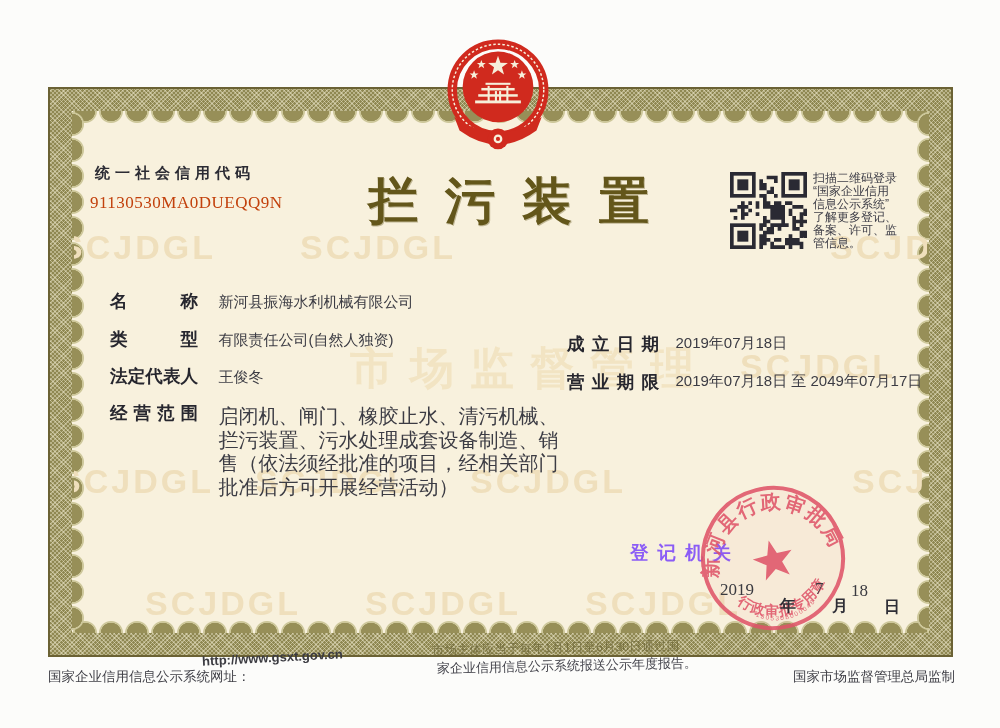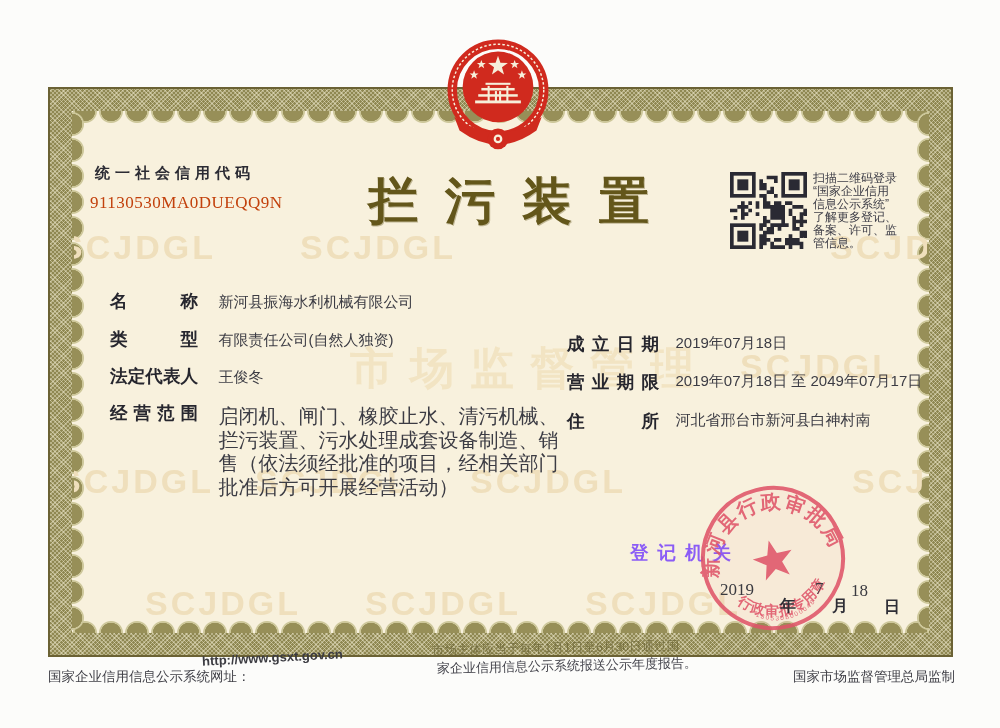--- a/index.html
+++ b/index.html
@@ -169,24 +169,20 @@
   </div>
 
   <div class="row-r" style="top:332px">
     <span class="flabel-r">成立日期</span>
     <span class="fvalue-r">2019年07月18日</span>
   </div>
   <div class="row-r" style="top:370px">
     <span class="flabel-r">营业期限</span>
     <span class="fvalue-r">2019年07月18日 至 2049年07月17日</span>
   </div>
-  <div class="row-r" style="top:409px">
-    <span class="flabel-r">住所</span>
-    <span class="fvalue-r">河北省邢台市新河县白神村南</span>
-  </div>
 
   <div class="txt registrar" style="left:630px;top:540px">登记机关</div>
 
   <svg class="seal" width="152" height="152" viewBox="0 0 152 152">
     <defs>
       <path id="seal-arc-top" d="M 20,100 A 58,58 0 1 1 132,100" fill="none"></path>
       <path id="seal-arc-bottom" d="M 26,104 A 57,57 0 0 0 126,104" fill="none"></path>
       <path id="seal-arc-serial" d="M 34,116 A 50,50 0 0 0 118,116" fill="none"></path>
     </defs>
     <circle cx="76" cy="76" r="70" fill="rgba(223,84,104,0.05)" stroke="#df5468" stroke-width="4"></circle>

